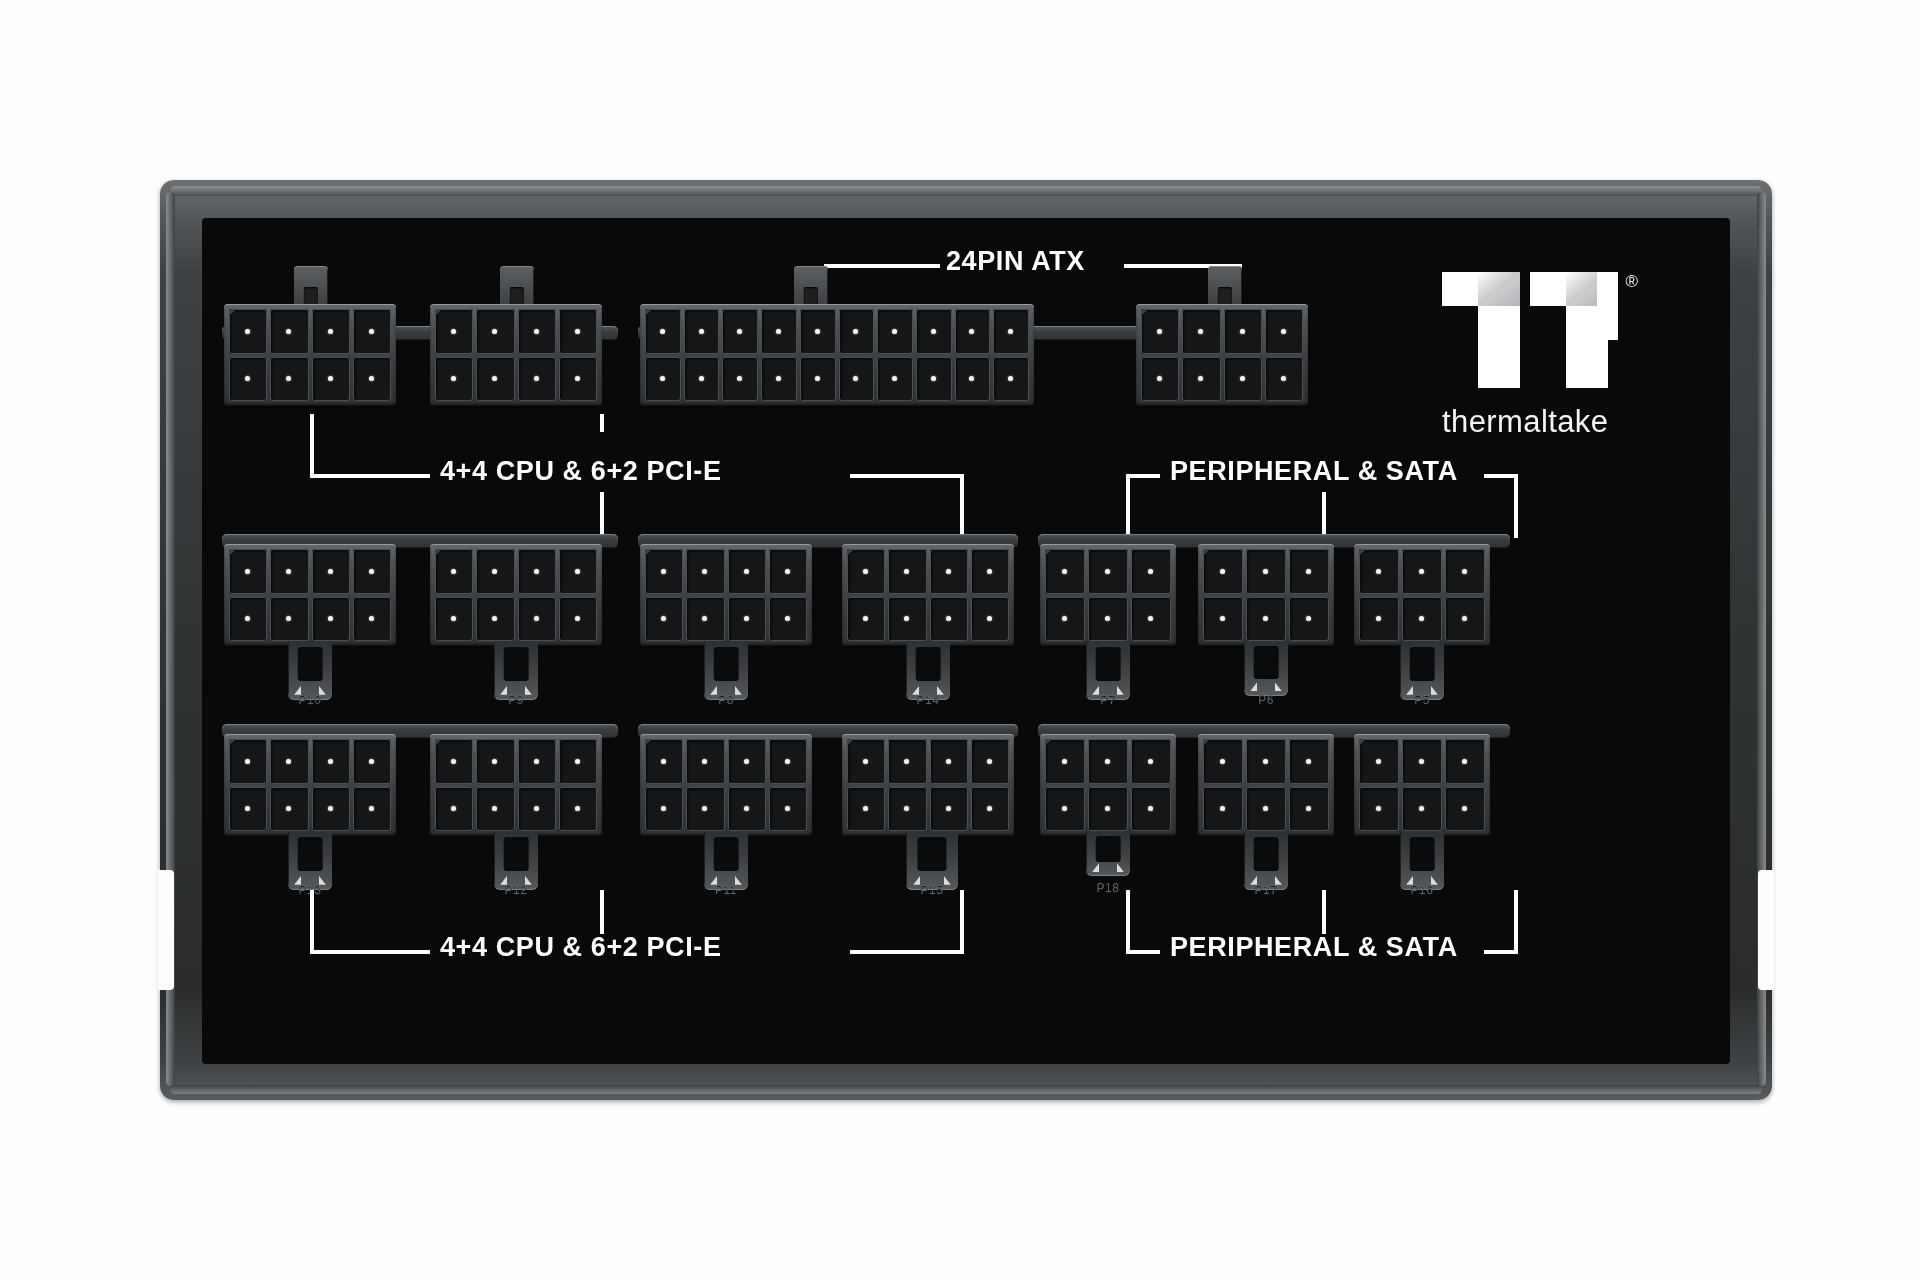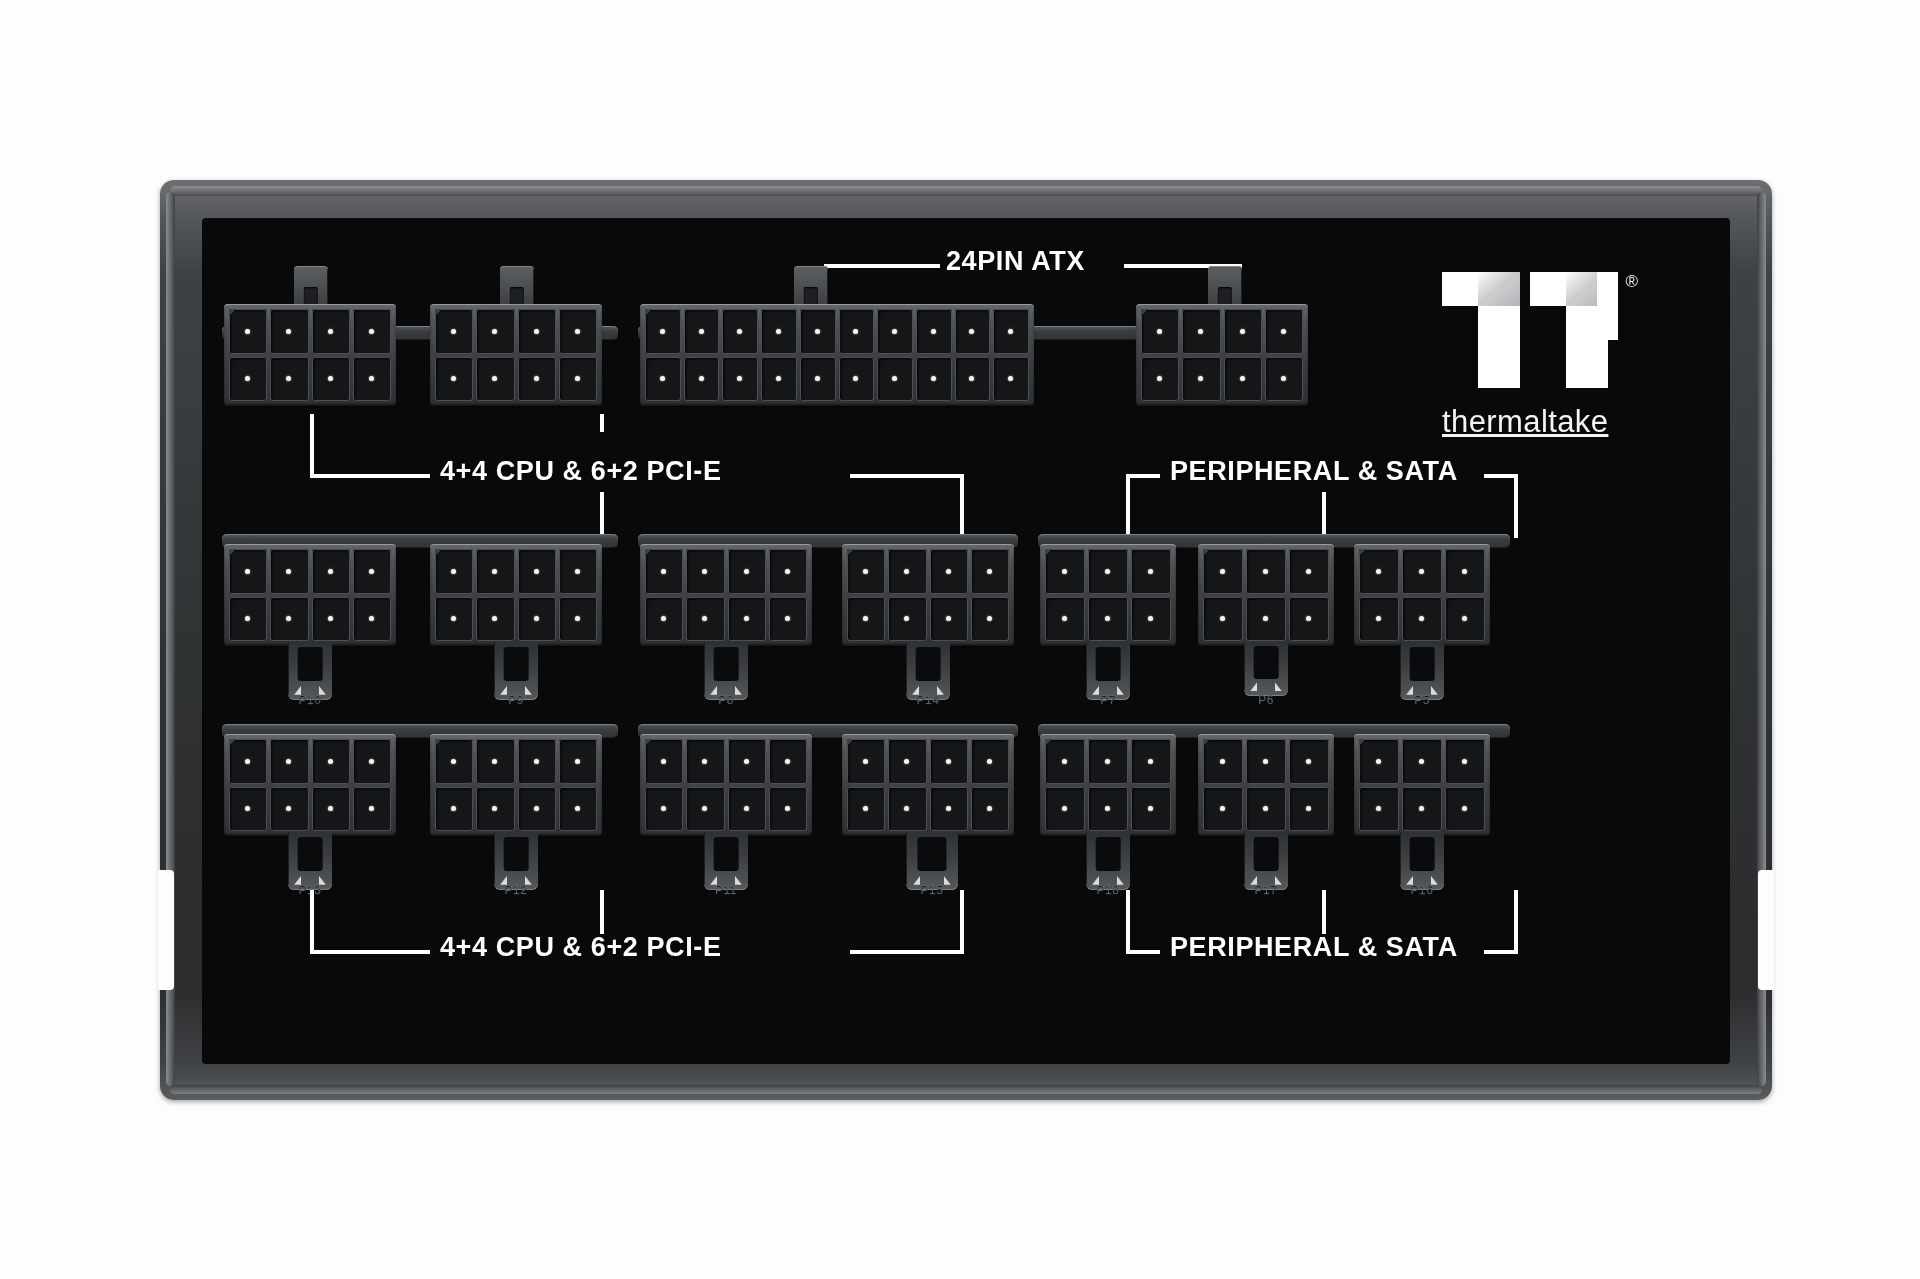--- a/index.html
+++ b/index.html
@@ -160,21 +160,20 @@
     position:absolute;right:58px;top:52px;width:230px;height:190px;
   }
   #tt-logo{position:relative;width:200px;height:118px;}
   #tt-logo svg{display:block;}
   #brand-word{
     margin-top:16px;
     color:#f3f4f5;
     font-size:31px;
     letter-spacing:.4px;
     font-family:"Liberation Sans", sans-serif;
-    text-decoration:underline;
   }
 </style>
 </head>
 <body>
 
 <div id="psu-chassis">
   <div id="chassis-top-bevel"></div>
   <div id="chassis-left-bevel"></div>
   <div id="chassis-right-bevel"></div>
   <div id="chassis-bottom-bevel"></div>
@@ -540,21 +539,21 @@
       <div class="conn" style="left:838px;top:516px;width:136px;height:102px;">
         <div class="pin-grid" style="grid-template-columns:repeat(3,1fr);grid-template-rows:repeat(2,1fr);">
           <div class="pin chamfer"></div>
             <div class="pin"></div>
             <div class="pin"></div>
           <div class="pin"></div>
             <div class="pin"></div>
             <div class="pin"></div>
         </div>
       </div>
-      <div class="latch-down" style="left:884px;top:614px;width:44px;height:58px;">
+      <div class="latch-down" style="left:884px;top:614px;width:44px;height:44px;">
         <div class="latch-hole"></div>
         <span class="port-id">P18</span>
         <span class="pip l"></span>
         <span class="pip r"></span>
       </div>
 
       <div class="conn" style="left:996px;top:516px;width:136px;height:102px;">
         <div class="pin-grid" style="grid-template-columns:repeat(3,1fr);grid-template-rows:repeat(2,1fr);">
           <div class="pin chamfer"></div>
             <div class="pin"></div>

